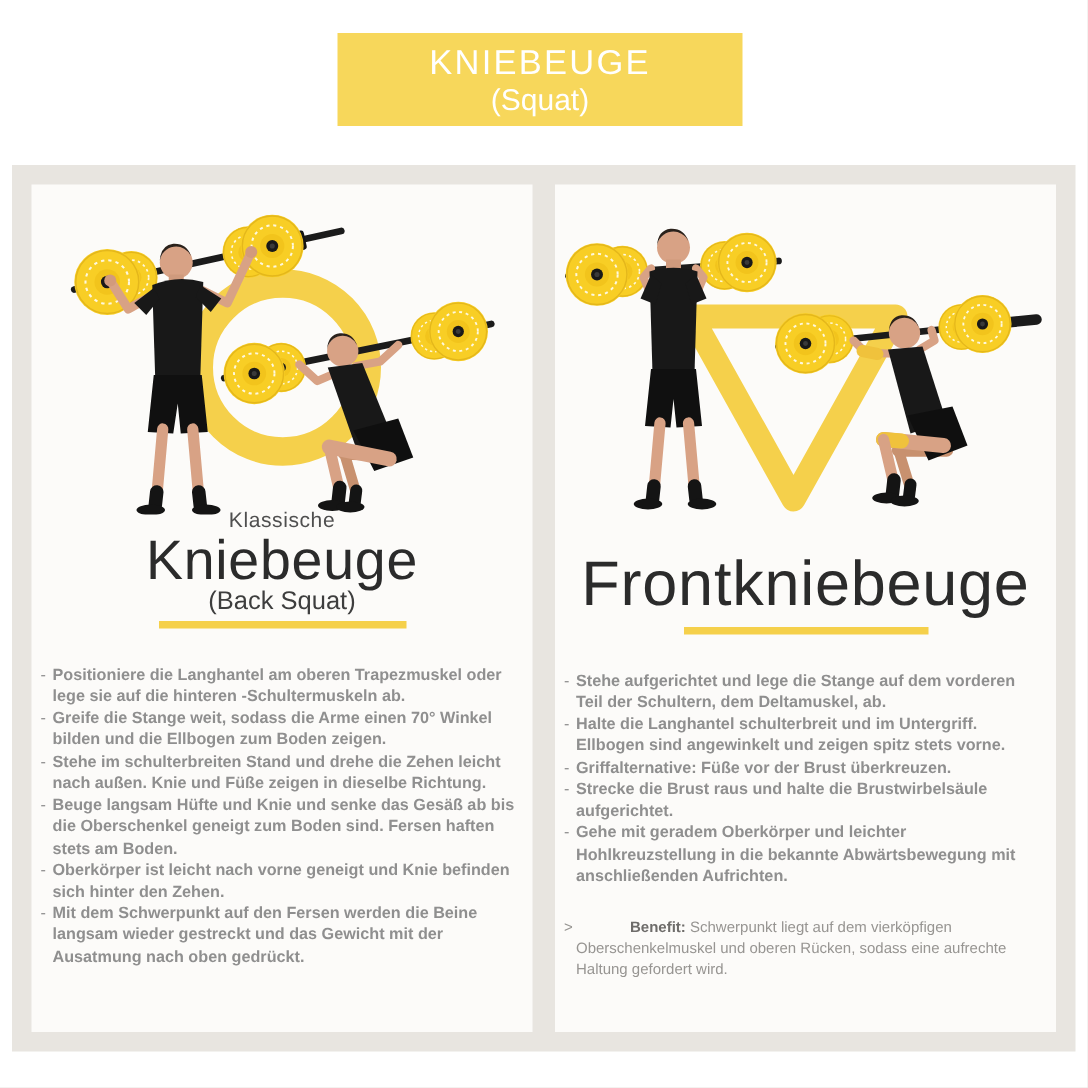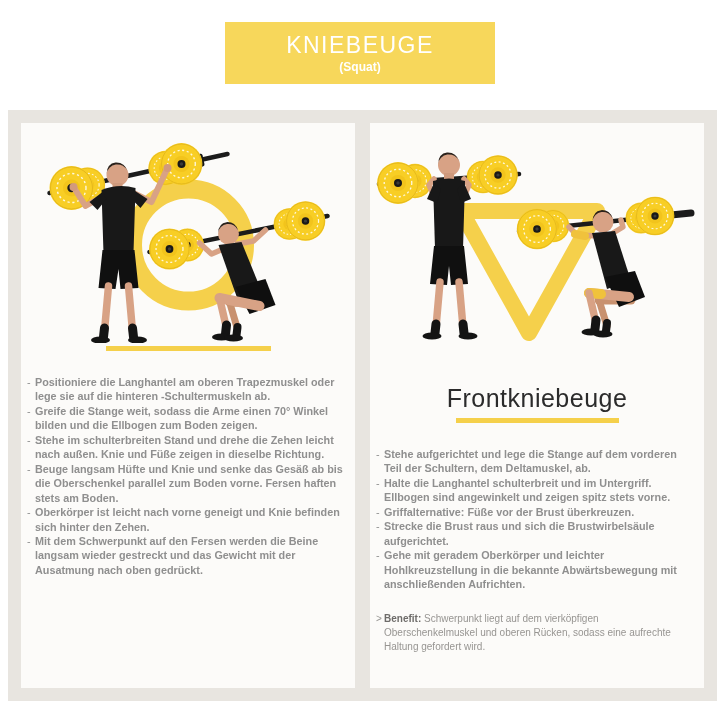--- a/index.html
+++ b/index.html
@@ -9,60 +9,60 @@
     background:#ffffff;
     font-family:"Liberation Sans", sans-serif;
   }
   
   .banner {
     position:absolute; left:225px; top:22px; width:270px; height:62px;
     background:#f7d75b; color:#ffffff;
     display:flex; flex-direction:column; align-items:center; justify-content:center;
   }
   .banner-title { font-size:23px; letter-spacing:1.5px; font-weight:400; }
-  .banner-sub   { font-size:12px; margin-top:1px; font-weight:700; }
+  .banner-sub   { font-size:20px; margin-top:1px; font-weight:400; }
 
   
   .frame {
     position:absolute; left:8px; top:110px; width:709px; height:591px;
     background:#e8e5e0; display:flex; gap:15px; padding:13px;
   }
   .panel {
     flex:1 1 0; background:#fcfbf9; display:flex; flex-direction:column;
     overflow:hidden;
   }
   .figure-area { height:220px; position:relative; flex:0 0 auto; }
   .figure-area svg { width:100%; height:100%; display:block; }
 
   .title-block {
     height:68px; display:flex; flex-direction:column;
     align-items:center; justify-content:flex-end; flex:0 0 auto;
   }
   .title-small { font-size:14px; color:#4f4f4f; letter-spacing:.4px; line-height:1.1; }
   .title-main  { font-size:37px; color:#2b2b2b; letter-spacing:.5px; line-height:1.02; font-weight:400; }
-  .title-main.front { font-size:25px; }
+  .title-main.front { font-size:42px; }
   .title-sub   { font-size:17px; color:#3e3e3e; line-height:1.1; }
   .underline   { height:5px; background:#f5d04b; flex:0 0 auto; align-self:center; }
   .underline.w-left  { width:165px; margin-top:3px; }
   .underline.w-right { width:163px; margin-top:7px; }
 
   .bullets {
     list-style:none; margin:24px 8px 0 6px; padding:0;
     font-size:10.8px; color:#8f8f8f; line-height:1.34;
   }
   .bullets li { display:flex; }
   .bullets .marker { flex:0 0 8px; }
   .bullets .btxt { flex:1 1 auto;font-weight:bold; }
 
   .benefit {
     margin:20px 12px 0 6px; font-size:10px; color:#979592; line-height:1.42;
     display:flex;
   }
   .benefit .bmark { flex:0 0 8px; }
-  .benefit b { color:#6e6c6a; font-weight:bold; }
+  .benefit b { color:#6e6c6a; font-weight:bold;margin-left:36px; }
 </style>
 </head>
 <body>
 
 <div class="banner">
   <div class="banner-title">KNIEBEUGE</div>
   <div class="banner-sub">(Squat)</div>
 </div>
 
 <div class="frame">
@@ -147,38 +147,43 @@
           <line x1="238" y1="183" x2="198" y2="175" stroke="#d8a285" stroke-width="10" stroke-linecap="round"></line>
           <line x1="198" y1="175" x2="205" y2="205" stroke="#d8a285" stroke-width="7.5" stroke-linecap="round"></line>
           <line x1="205" y1="202" x2="204" y2="211" stroke="#141414" stroke-width="9" stroke-linecap="round"></line>
           <line x1="216" y1="204" x2="215" y2="212" stroke="#141414" stroke-width="8" stroke-linecap="round"></line>
           <use href="#foot" transform="translate(200,214)"></use>
           <use href="#foot" transform="translate(212,215)"></use>
         </g>
       </svg>
     </div>
 
+    <div class="title-block">
+      <div class="title-small">Klassische</div>
+      <div class="title-main">Kniebeuge</div>
+      <div class="title-sub">(Back Squat)</div>
+    </div>
     <div class="underline w-left"></div>
 
     <ul class="bullets">
       <li>
           <span class="marker">-</span>
           <span class="btxt">Positioniere die Langhantel am oberen Trapezmuskel oder lege sie auf die hinteren -Schultermuskeln ab.</span>
         </li>
       <li>
           <span class="marker">-</span>
           <span class="btxt">Greife die Stange weit, sodass die Arme einen 70° Winkel bilden und die Ellbogen zum Boden zeigen.</span>
         </li>
       <li>
           <span class="marker">-</span>
           <span class="btxt">Stehe im schulterbreiten Stand und drehe die Zehen leicht nach außen. Knie und Füße zeigen in dieselbe Richtung.</span>
         </li>
       <li>
           <span class="marker">-</span>
-          <span class="btxt">Beuge langsam Hüfte und Knie und senke das Gesäß ab bis die Oberschenkel parallel zum Boden vorne. Fersen haften stets am Boden.</span>
+          <span class="btxt">Beuge langsam Hüfte und Knie und senke das Gesäß ab bis die Oberschenkel geneigt zum Boden sind. Fersen haften stets am Boden.</span>
         </li>
       <li>
           <span class="marker">-</span>
           <span class="btxt">Oberkörper ist leicht nach vorne geneigt und Knie befinden sich hinter den Zehen.</span>
         </li>
       <li>
           <span class="marker">-</span>
           <span class="btxt">Mit dem Schwerpunkt auf den Fersen werden die Beine langsam wieder gestreckt und das Gewicht mit der Ausatmung nach oben gedrückt.</span>
         </li>
     </ul>
@@ -268,21 +273,21 @@
       <li>
           <span class="marker">-</span>
           <span class="btxt">Halte die Langhantel schulterbreit und im Untergriff. Ellbogen sind angewinkelt und zeigen spitz stets vorne.</span>
         </li>
       <li>
           <span class="marker">-</span>
           <span class="btxt">Griffalternative: Füße vor der Brust überkreuzen.</span>
         </li>
       <li>
           <span class="marker">-</span>
-          <span class="btxt">Strecke die Brust raus und sich die Brustwirbelsäule aufgerichtet.</span>
+          <span class="btxt">Strecke die Brust raus und halte die Brustwirbelsäule aufgerichtet.</span>
         </li>
       <li>
           <span class="marker">-</span>
           <span class="btxt">Gehe mit geradem Oberkörper und leichter Hohlkreuzstellung in die bekannte Abwärtsbewegung mit anschließenden Aufrichten.</span>
         </li>
     </ul>
 
     <div class="benefit">
       <span class="bmark">&gt;</span>
       <span><b>Benefit:</b> <span>Schwerpunkt liegt auf dem vierköpfigen Oberschenkelmuskel und oberen Rücken, sodass eine aufrechte Haltung gefordert wird.</span></span>

